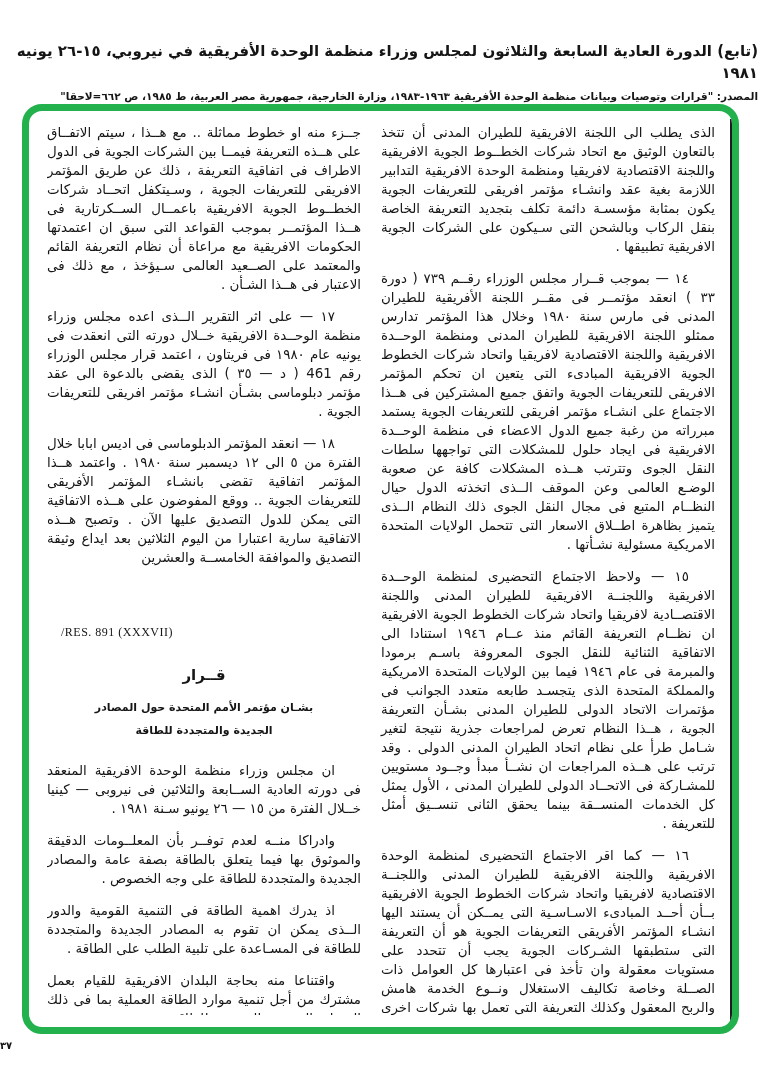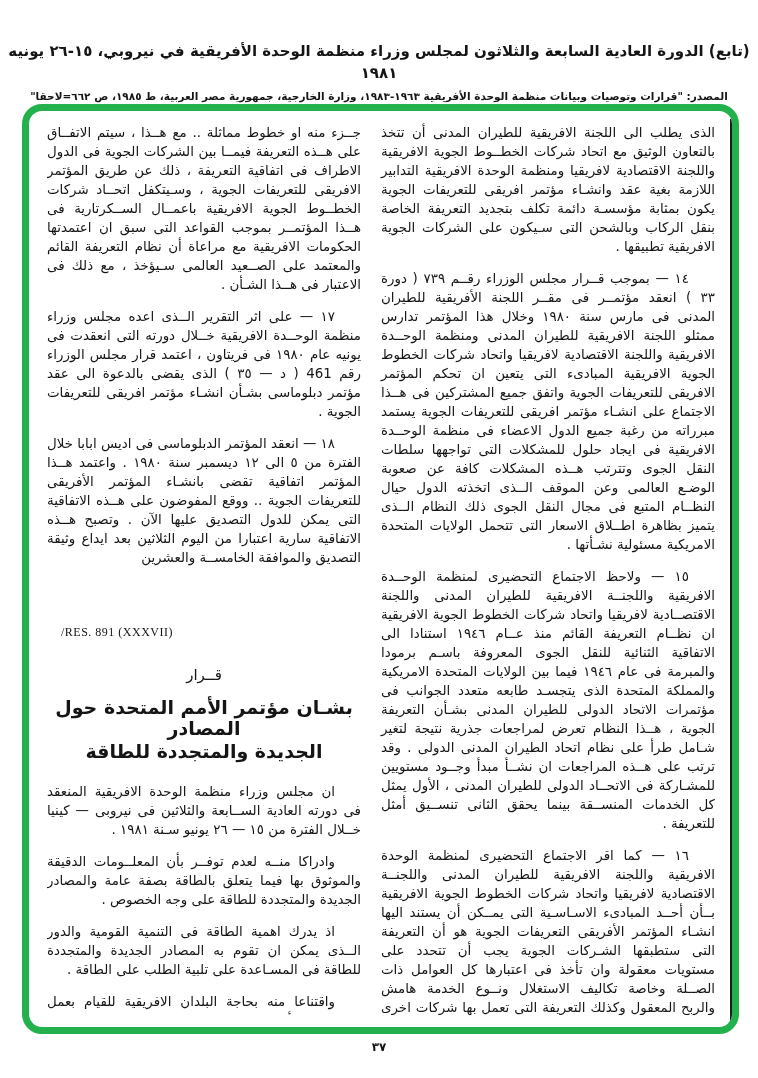--- a/index.html
+++ b/index.html
@@ -1,46 +1,46 @@
 <!DOCTYPE html>
 <html lang="ar"><head>
 <meta charset="utf-8">
 <style>
   html,body{margin:0;padding:0;}
   body{
     width:758px;height:1078px;position:relative;background:#ffffff;
     font-family:"DejaVu Sans",sans-serif;color:#151515;overflow:hidden;
   }
-  .header{position:absolute;top:40px;left:0;width:758px;text-align:center;direction:rtl;}
+  .header{position:absolute;top:40px;left:0;width:758px;text-align:right;direction:rtl;}
   .header-title{font-size:15px;font-weight:bold;line-height:22px;}
   .header-source{font-size:10.5px;font-weight:bold;margin-top:5px;line-height:14px;}
   .frame{
     position:absolute;left:22px;top:104px;width:703px;height:916px;
     border:7px solid #22b14c;border-radius:20px;background:#ffffff;overflow:hidden;
   }
   .scan-line{position:absolute;left:701px;top:8px;width:2px;height:903px;background:#1c1c1c;}
   .columns{
     position:absolute;top:12px;left:18px;width:668px;height:892px;
     direction:rtl;display:flex;gap:20px;overflow:hidden;
   }
   .col{font-size:13.4px;line-height:19px;text-align:justify;}
   .col-first{width:334px;}
   .col-second{width:314px;}
   .col p{margin:0 0 13px 0;}
   .indent{text-indent:26px;}
   .res-ref{
     direction:ltr;text-align:left;font-family:"Liberation Serif","DejaVu Serif",serif;
     font-size:12px;letter-spacing:0.5px;margin:56px 0 24px 0 !important;padding-left:14px;
   }
-  .res-title{text-align:center;font-weight:normal;font-size:15px;margin:0 0 12px 0 !important;}
-  .res-sub{text-align:center;font-weight:bold;font-size:19px;line-height:21px;margin:0 0 2px 0 !important;}
+  .res-title{text-align:center;font-weight:bold;font-size:15px;margin:0 0 12px 0 !important;}
+  .res-sub{text-align:center;font-weight:bold;font-size:11px;line-height:21px;margin:0 0 2px 0 !important;}
   .res-sub-last{margin-bottom:20px !important;}
   .page-number{
-    position:absolute;top:1040px;left:0;width:758px;text-align:center;
-    font-size:12px;font-weight:bold;
+    position:absolute;top:1040px;left:0;width:758px;
+    font-size:10px;font-weight:bold;
   }
 </style>
 </head>
 <body>
 
 <div class="header">
   <div class="header-title">(تابع) الدورة العادية السابعة والثلاثون لمجلس وزراء منظمة الوحدة الأفريقية في نيروبي، ١٥-٢٦ يونيه ١٩٨١</div>
   <div class="header-source">المصدر: "قرارات وتوصيات وبيانات منظمة الوحدة الأفريقية ١٩٦٣-١٩٨٣، وزارة الخارجية، جمهورية مصر العربية، ط ١٩٨٥، ص ٦٦٢=لاحقا"</div>
 </div>
 

